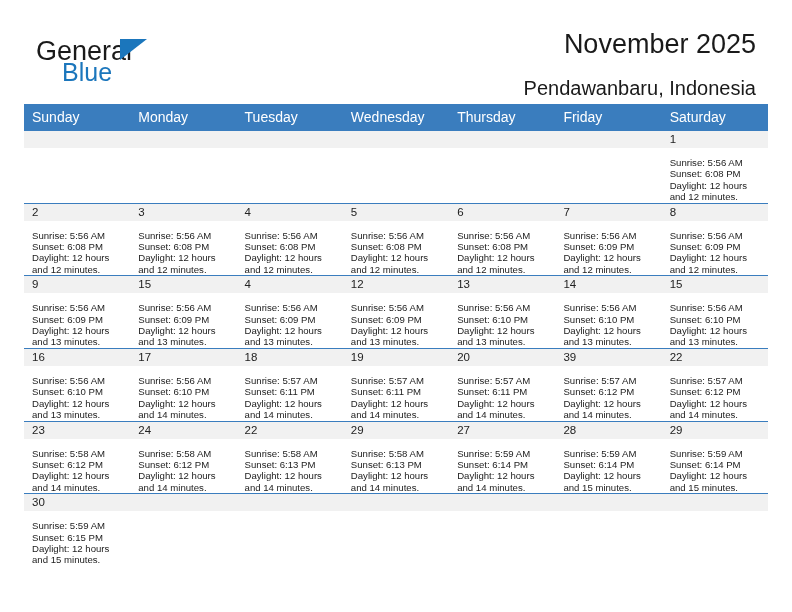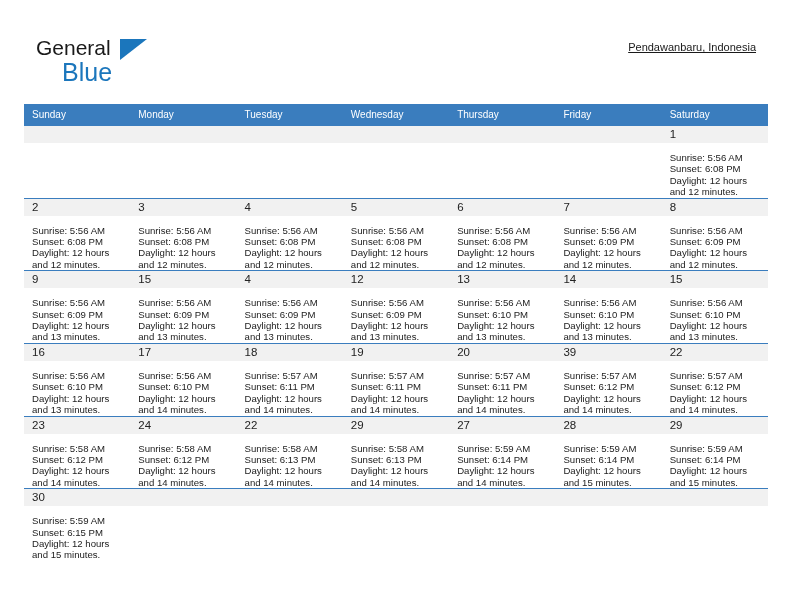--- a/index.html
+++ b/index.html
@@ -33,21 +33,21 @@
     position: absolute;
     left: 36px;
     top: 36px;
     width: 140px;
     height: 52px;
   }
   .brand-general {
     position: absolute;
     left: 0;
     top: 0;
-    font-size: 21px;
+    font-size: 27px;
     letter-spacing: 0px;
     color: #1a1a1a;
     font-family: "Liberation Sans", sans-serif;
   }
   .brand-blue {
     position: absolute;
     left: 26px;
     top: 22px;
     font-size: 25px;
     color: #1b76bc;
@@ -70,41 +70,40 @@
     text-align: right;
   }
   .month-title {
     font-size: 27px;
     font-weight: normal;
     color: #1a1a1a;
     line-height: 32px;
     white-space: nowrap;
   }
   .location {
-    font-size: 11px;
+    font-size: 20px;
     color: #1a1a1a;
     line-height: 20px;
-    margin-top: 9px;
+    margin-top: 18px;
     white-space: nowrap;
-    text-decoration: underline;
   }
 
   
   .calendar {
     position: absolute;
     left: 24px;
     top: 104px;
     width: 744px;
     border-collapse: collapse;
     table-layout: fixed;
   }
   .calendar th {
     background: #3a7dbe;
     color: #ffffff;
-    font-size: 10px;
+    font-size: 14px;
     font-weight: normal;
     text-align: left;
     padding: 5px 0 5px 8px;
     height: 11px;
     border: none;
   }
   .calendar td {
     vertical-align: top;
     padding: 0;
     border-top: 1px solid #3a7dbe;
@@ -146,20 +145,21 @@
 
   <div class="header">
 
     <div class="brand">
       <span class="brand-general">General</span>
       <span class="brand-flag"></span>
       <span class="brand-blue">Blue</span>
     </div>
 
     <div class="title-block">
+      <div class="month-title">November 2025</div>
       <div class="location">Pendawanbaru, Indonesia</div>
     </div>
 
   </div>
 
   <table class="calendar">
     <thead>
       <tr>
         <th>Sunday</th>
         <th>Monday</th>

